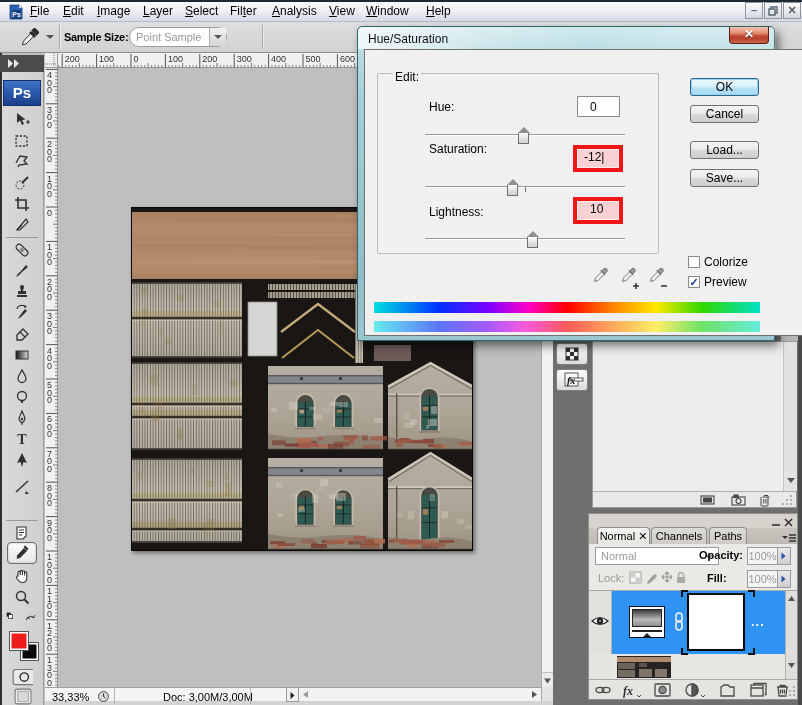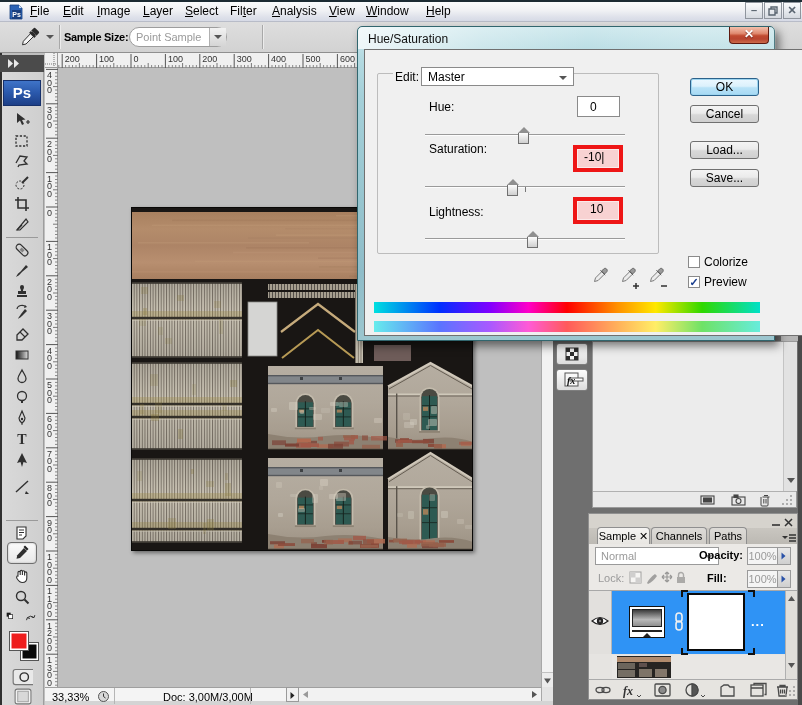--- a/index.html
+++ b/index.html
@@ -1038,21 +1038,21 @@
 </div>
 
 <div id="layers" class="abs" style="left:588px;top:513px;width:210px;height:187px;background:#d6d3cd;border:1px solid #8f8f8f">
 
  <svg class="abs" style="left:181px;top:4px" width="26" height="10" viewBox="0 0 26 10">
       <path d="M2 7 h8" stroke="#333" stroke-width="1.6"></path>
       <path d="M15 1 l7 7 M22 1 l-7 7" stroke="#333" stroke-width="1.5"></path>
     </svg>
 
  <div class="abs" style="left:0px;top:14px;width:208px;height:16px;background:linear-gradient(180deg,#c9c6c0,#bcb9b3)"></div>
- <div class="abs" style="left:8px;top:13px;width:53px;height:17px;background:linear-gradient(180deg,#f5f4f2,#e8e6e2);border:1px solid #8f8f8f;border-bottom:none;border-radius:4px 4px 0 0;font-size:11px;text-align:center;line-height:16px">Sample ✕</div>
+ <div class="abs" style="left:8px;top:13px;width:53px;height:17px;background:linear-gradient(180deg,#f5f4f2,#e8e6e2);border:1px solid #8f8f8f;border-bottom:none;border-radius:4px 4px 0 0;font-size:11px;text-align:center;line-height:16px">Normal ✕</div>
  <div class="abs" style="left:62px;top:13px;width:56px;height:17px;background:linear-gradient(180deg,#dddbd7,#cfccc7);border:1px solid #8f8f8f;border-bottom:none;border-radius:4px 4px 0 0;font-size:11px;text-align:center;line-height:16px">Channels</div>
  <div class="abs" style="left:120px;top:13px;width:38px;height:17px;background:linear-gradient(180deg,#dddbd7,#cfccc7);border:1px solid #8f8f8f;border-bottom:none;border-radius:4px 4px 0 0;font-size:11px;text-align:center;line-height:16px">Paths</div>
  <svg class="abs" style="left:192px;top:19px" width="16" height="12" viewBox="0 0 16 12">
       <path d="M1 3 l3 3 3 -3 z" fill="#333"></path>
       <path d="M8 2 h7 M8 5 h7 M8 8 h7" stroke="#333" stroke-width="1.5"></path>
     </svg>
 
  <div class="abs" style="left:0px;top:30px;width:208px;height:155px;background:#ebe9e6"></div>
 
  <div class="abs" style="left:6px;top:33px;width:124px;height:18px;background:#fff;border:1px solid #9a9a9a">
@@ -1200,33 +1200,29 @@
 </div>
 
 <div id="dlg" class="abs">
  <div id="dlgsheen"></div>
  <div id="dlgtitle">Hue/Saturation</div>
  <div id="dlgclose">✕</div>
  <div id="dlgbody">
 
   <div class="abs" style="left:12px;top:23px;width:282px;height:181px;border:1px solid #bcbcbc;border-radius:2px"></div>
   <div class="lbl" style="left:28px;top:20px;background:#f0f0f0;padding:0 2px">Edit:</div>
-  <div class="tb" style="left:56px;top:17px;width:153px;height:19px">
-    <span style="position:absolute;left:6px;top:2px">Master</span>
-    <span class="dar" style="right:6px;top:8px"></span>
-  </div>
   <div class="lbl" style="left:64px;top:50px">Hue:</div>
   <div class="tb" style="left:212px;top:46px;width:43px;height:21px">
         <span style="position:absolute;left:12px;top:3px">0</span>
       </div>
   <div class="slider" style="left:60px;top:84px;width:200px"></div>
   <div class="thumb" style="left:153px;top:83px"></div>
   <div class="lbl" style="left:64px;top:92px">Saturation:</div>
   <div class="redtb" style="left:208px;top:95px;width:50px;height:27px">
-        <span style="position:absolute;left:7px;top:1px">-10|</span>
+        <span style="position:absolute;left:7px;top:1px">-12|</span>
       </div>
   <div class="slider" style="left:60px;top:136px;width:200px"></div>
   <div class="thumb" style="left:142px;top:135px"></div>
   <div class="abs" style="left:160px;top:137px;width:1px;height:5px;background:#777"></div>
   <div class="lbl" style="left:64px;top:155px">Lightness:</div>
   <div class="redtb" style="left:208px;top:147px;width:50px;height:27px">
         <span style="position:absolute;left:13px;top:1px">10</span>
       </div>
   <div class="slider" style="left:60px;top:188px;width:200px"></div>
   <div class="thumb" style="left:162px;top:187px"></div>

